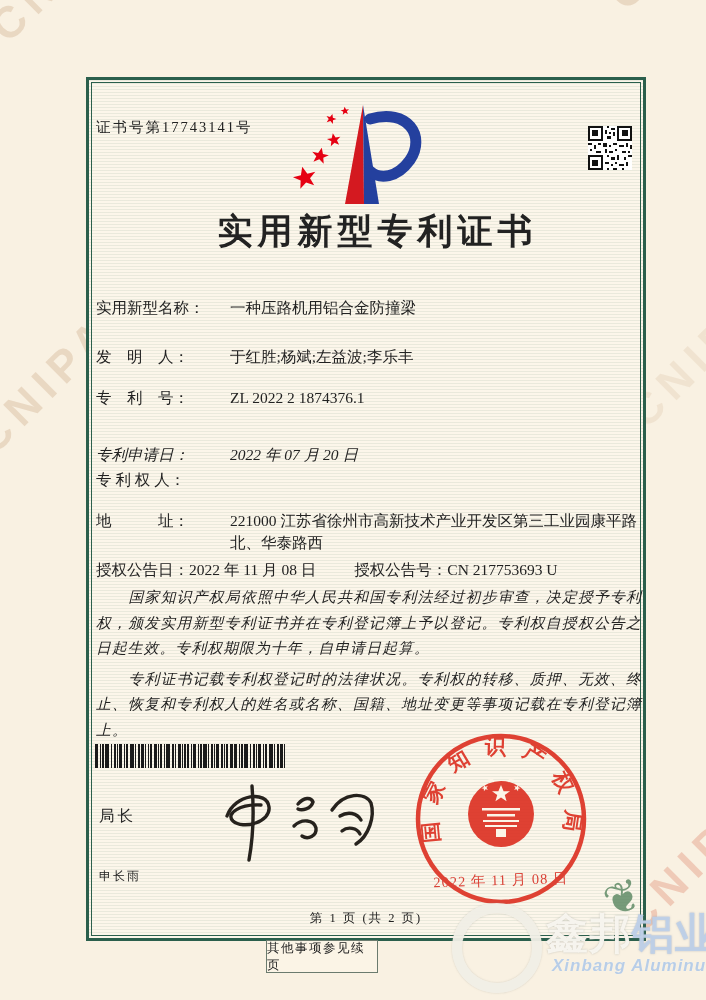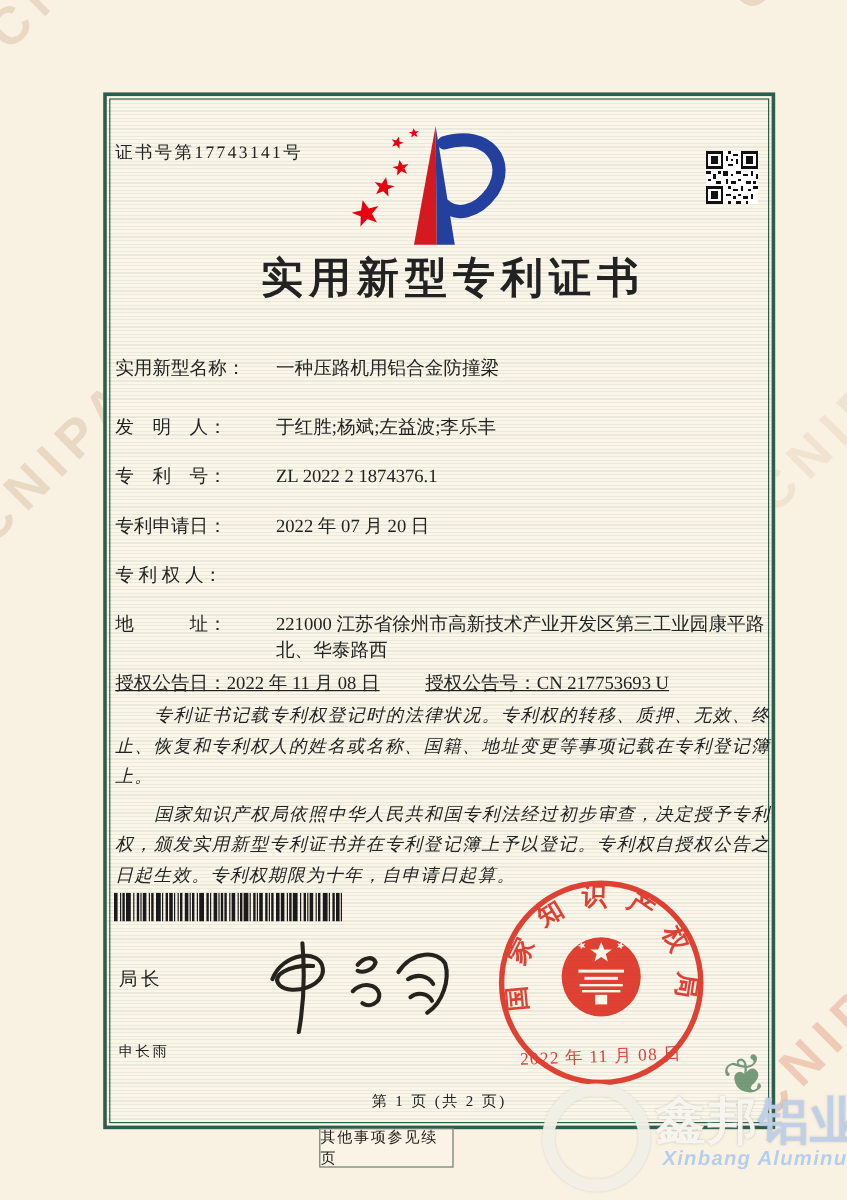--- a/index.html
+++ b/index.html
@@ -188,45 +188,45 @@
   <span class="val">一种压路机用铝合金防撞梁</span>
 </div>
 <div class="row" style="top:346px;">
   <span class="lb">发　明　人：</span>
   <span class="val">于红胜;杨斌;左益波;李乐丰</span>
 </div>
 <div class="row" style="top:387px;">
   <span class="lb">专　利　号：</span>
   <span class="val">ZL 2022 2 1874376.1</span>
 </div>
-<div class="row" style="top:428px;">
+<div class="row" style="top:444px;font-style:italic;">
   <span class="lb">专利申请日：</span>
   <span class="val">2022 年 07 月 20 日</span>
 </div>
 <div class="row" style="top:469px;">
   <span class="lb">专 利 权 人：</span>
 </div>
 <div class="row" style="top:510px;">
   <span class="lb">地　　　址：</span>
   <span class="val" style="max-width:432px;">221000 江苏省徐州市高新技术产业开发区第三工业园康平路北、华泰路西</span>
 </div>
-<div class="row" style="top:559px;text-decoration:underline;">
+<div class="row" style="top:559px;">
   <span class="pair">
     <span class="lb2">授权公告日：</span>
     <span>2022 年 11 月 08 日</span>
   </span>
   <span class="pair">
     <span class="lb2">授权公告号：</span>
     <span>CN 217753693 U</span>
   </span>
 </div>
 
 <div class="paras">
+  <p>国家知识产权局依照中华人民共和国专利法经过初步审查，决定授予专利权，颁发实用新型专利证书并在专利登记簿上予以登记。专利权自授权公告之日起生效。专利权期限为十年，自申请日起算。</p>
   <p>专利证书记载专利权登记时的法律状况。专利权的转移、质押、无效、终止、恢复和专利权人的姓名或名称、国籍、地址变更等事项记载在专利登记簿上。</p>
-  <p>国家知识产权局依照中华人民共和国专利法经过初步审查，决定授予专利权，颁发实用新型专利证书并在专利登记簿上予以登记。专利权自授权公告之日起生效。专利权期限为十年，自申请日起算。</p>
 </div>
 
 <svg class="barcode" width="190" height="24" viewBox="0 0 190 24">
   <line x1="0" y1="12" x2="190" y2="12" stroke="#1a1a1a" stroke-width="24" stroke-dasharray="3 2 1 1 2 1 4 2 1 2 2 1 1 1 3 2 1 1 2 2 4 1 1 2 2 1 3 1 1 2 1 1 2 2 3 1 1 1 2 2 1 1 4 2 2 1 1 2 3 1 1 1 2 1 2 2 1 1 3 2 1 1 2 1 4 1 1 2 2 1 1 1 3 2 2 1 1 1 2 2 3 1"></line>
 </svg>
 
 <div class="signoff-title">局长</div>
 <div class="signoff-name">申长雨</div>
 
 <svg class="signature" width="175" height="85" viewBox="0 0 175 85" fill="none" stroke="#26221d" stroke-width="3.4" stroke-linecap="round">

